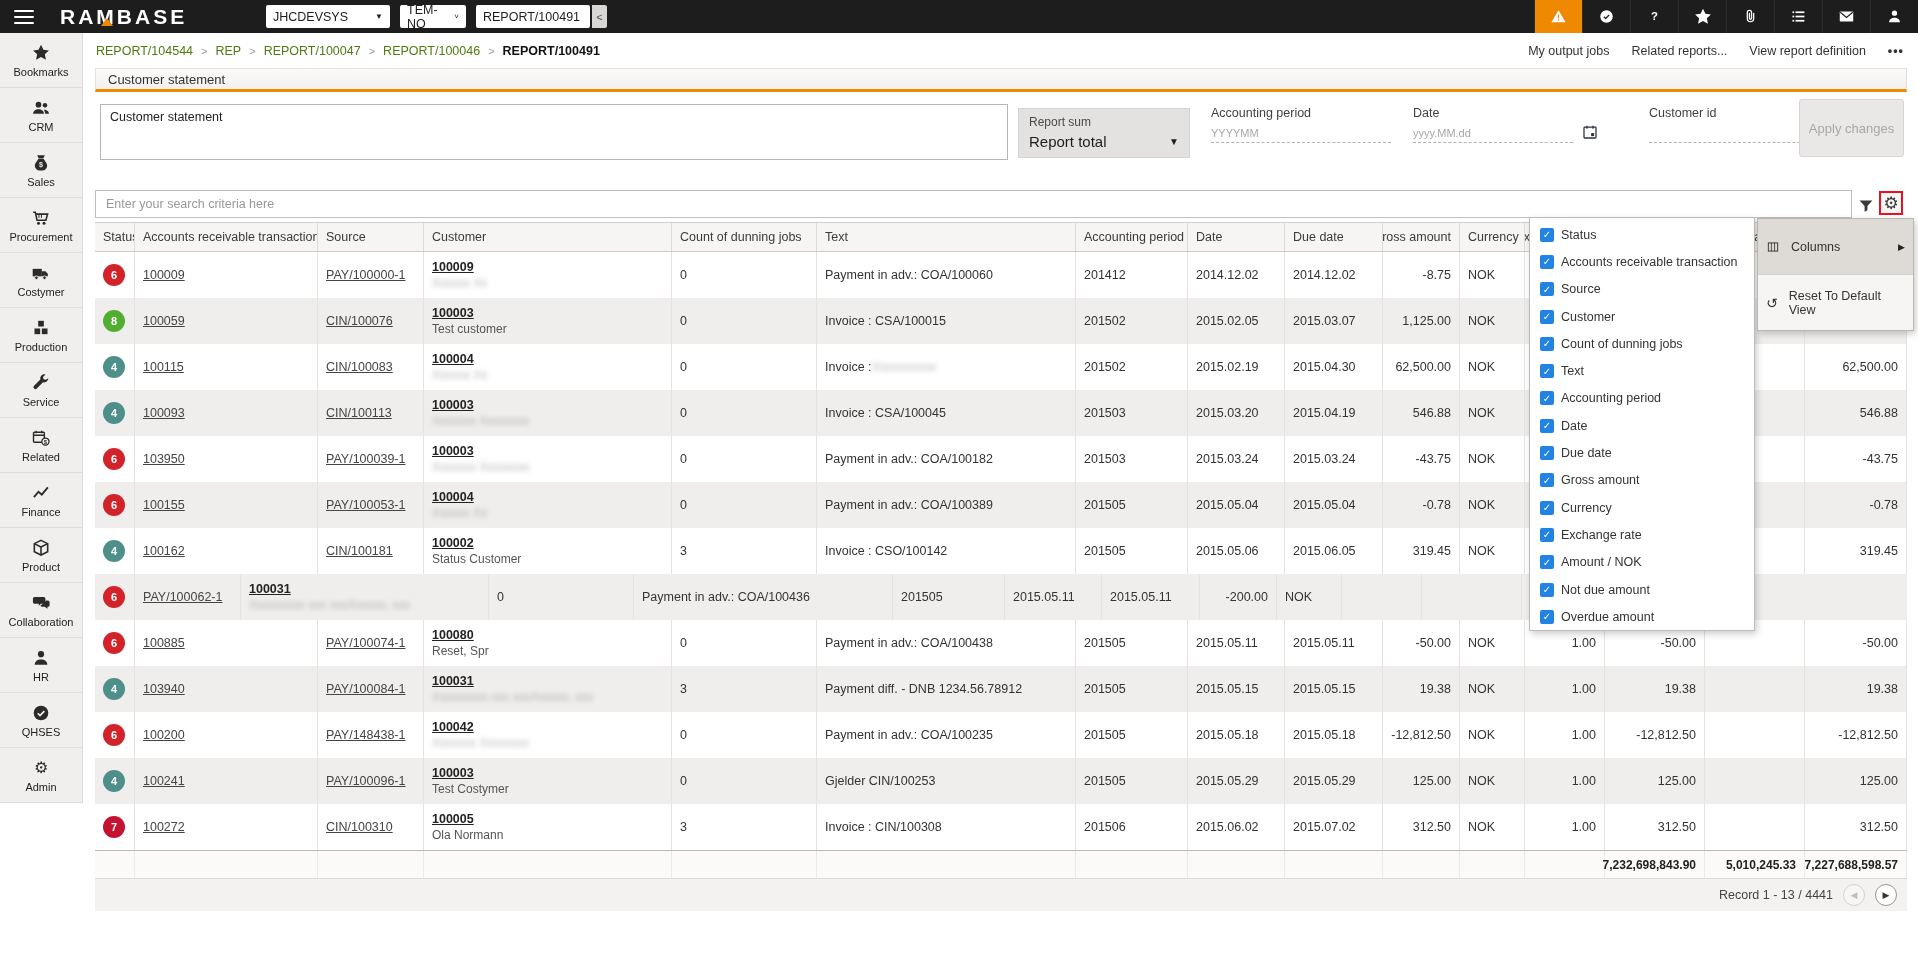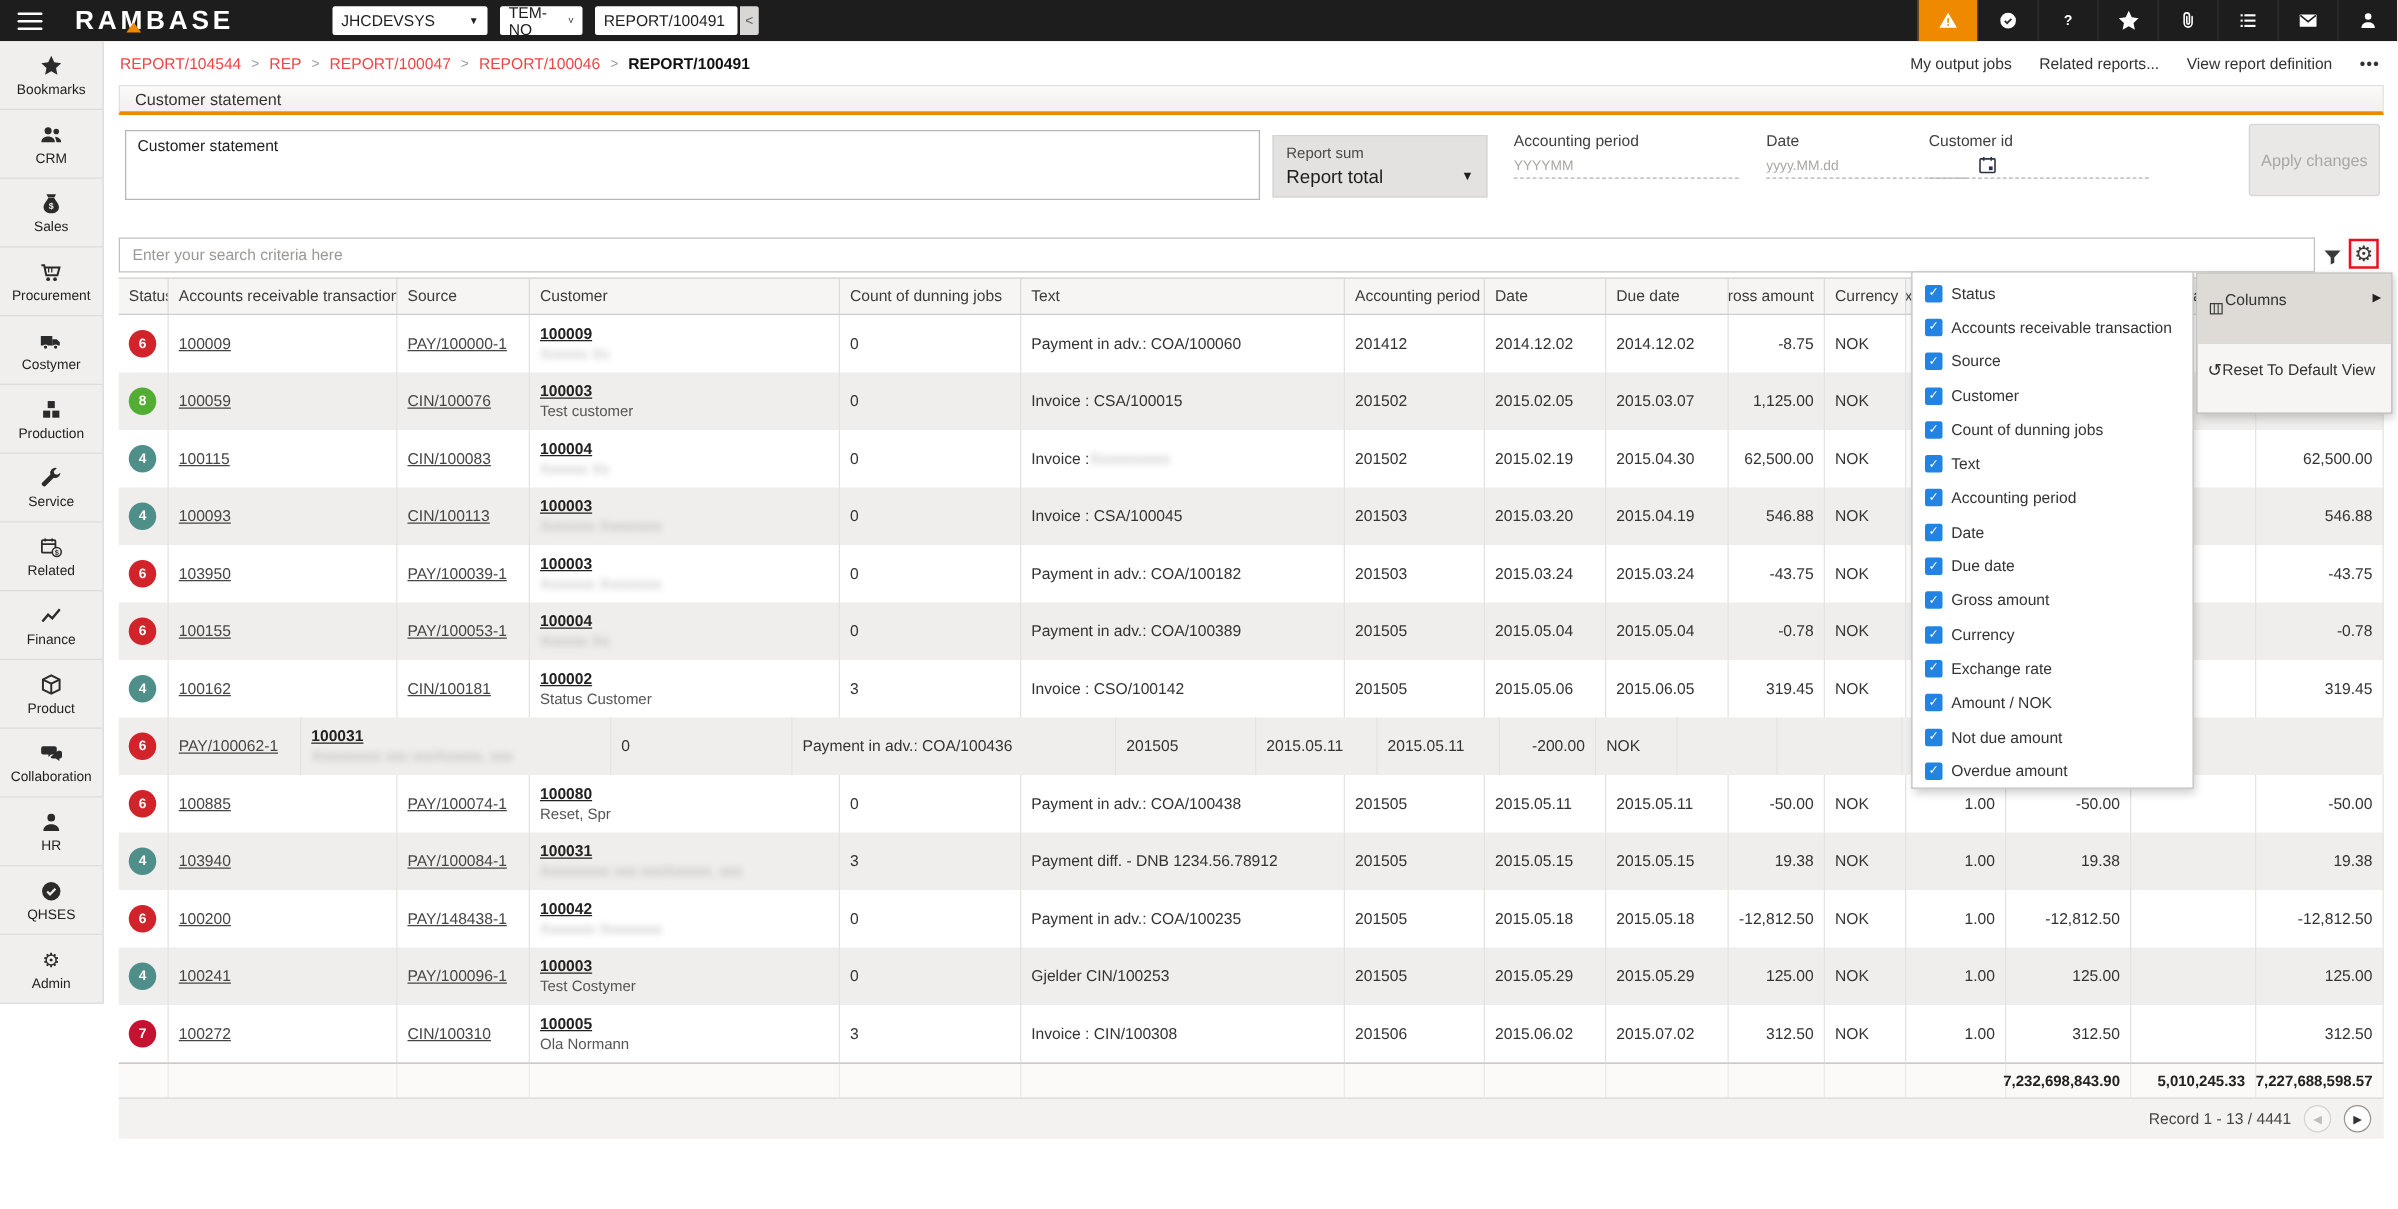--- a/index.html
+++ b/index.html
@@ -16,21 +16,21 @@
   .tsel .car{font-size:8px;color:#1d1d1d;margin-left:8px;}
   .tinp{height:23px;border:none;border-radius:2px;padding:0 7px;font-size:12.5px;margin-left:10px;font-family:inherit;color:#1d1d1d;}
   .tback{height:23px;width:15px;background:#d9d7d5;color:#555;border-radius:0 2px 2px 0;display:flex;align-items:center;justify-content:center;font-size:11px;margin-left:2px;cursor:pointer;}
   .topicons{position:absolute;right:0;top:0;height:33px;display:flex;color:#fff;}
   .tbtn{width:47px;height:33px;display:flex;align-items:center;justify-content:center;border-left:1px solid #2e2e2e;cursor:pointer;}
   .tbtn.accent{background:#ef8a00;}
   .icn{display:inline-flex;align-items:center;justify-content:center;}
   
   .crumbbar{position:absolute;left:82px;top:33px;right:0;height:35px;background:#fff;display:flex;align-items:center;}
   .crumbs{margin-left:14px;display:flex;align-items:center;gap:8px;}
-  .crumb{color:#ef4444;cursor:pointer;}
+  .crumb{color:#4d7c0f;cursor:pointer;}
   .crumb.cur{font-weight:bold;color:#111;cursor:default;}
   .csep{color:#999;font-size:11px;}
   .topactions{position:absolute;right:14px;display:flex;align-items:center;gap:22px;}
   .alink{color:#333;cursor:pointer;}
   .alink.dots{font-weight:bold;letter-spacing:1px;}
   
   .sidebar{position:absolute;left:0;top:33px;width:82px;background:#f1efed;border-right:1px solid #dbd9d7;}
   .side-item{height:54px;border-bottom:1px solid #dedcda;display:flex;flex-direction:column;align-items:center;justify-content:center;gap:3px;color:#2b2b2b;cursor:pointer;}
   .side-item .lbl{font-size:11px;color:#222;}
   
@@ -47,21 +47,21 @@
   .rsum .car{position:absolute;right:10px;bottom:10px;font-size:10px;color:#1d1d1d;}
   .field{position:absolute;top:106px;}
   .field .fl{font-size:12.5px;color:#3f3f3f;margin-bottom:4px;}
   .field input{width:100%;border:none;border-bottom:1px dashed #b3b1af;background:transparent;font-family:Liberation Sans, sans-serif;
                font-size:11px;color:#333;padding:3px 0;box-sizing:border-box;outline:none;}
   .field input::placeholder{color:#a9a7a5;}
   .f-acct{left:1211px;width:180px;}
   .f-date{left:1413px;width:188px;}
   .f-date input{width:160px;}
   .f-date .cal{position:absolute;right:2px;bottom:2px;color:#2c3242;cursor:pointer;}
-  .f-cust{left:1543px;width:176px;}
+  .f-cust{left:1649px;width:176px;}
   .applybtn{position:absolute;left:1799px;top:99px;width:105px;height:58px;background:#eae8e6;border:1px solid #d7d5d3;
             border-radius:3px;color:#a9a7a5;font-size:13px;font-family:inherit;}
   
   .search{position:absolute;left:95px;top:190px;width:1757px;height:28px;border:1px solid #c2c0be;box-sizing:border-box;
           font-family:inherit;font-size:12.5px;padding:0 10px;color:#333;outline:none;}
   .search::placeholder{color:#9b9997;}
   .funnel{position:absolute;left:1857px;top:197px;color:#3a3a3a;cursor:pointer;}
   .gearbox{position:absolute;left:1879px;top:191px;width:24px;height:24px;border:2px solid #e81123;box-sizing:border-box;
            display:flex;align-items:center;justify-content:center;z-index:60;cursor:pointer;background:#f7f6f4;}
   .gearbox .g{font-size:17px;color:#3a3a3a;line-height:1;}
@@ -90,21 +90,21 @@
   .pgbtn.prev{border:1px solid #d5d3d1;color:#c0beba;background:#f7f6f4;}
   .pgbtn.next{border:1px solid #97958f;color:#333;background:#fff;}
   
   .colpanel{position:absolute;left:1529px;top:217px;width:226px;height:414px;background:#fff;border:1px solid #bfbdbb;
             box-shadow:2px 3px 7px rgba(0,0,0,.2);z-index:40;box-sizing:border-box;padding-top:3px;}
   .citem{height:27.3px;display:flex;align-items:center;gap:7px;padding-left:10px;cursor:pointer;}
   .cb{width:14px;height:14px;background:#2383e2;border-radius:2px;color:#fff;font-size:10px;display:flex;align-items:center;justify-content:center;}
   .citem .cl{color:#333;}
   .submenu{position:absolute;left:1757px;top:218px;width:157px;background:#f6f5f3;border:1px solid #b8b6b4;
            box-shadow:2px 3px 7px rgba(0,0,0,.2);z-index:41;box-sizing:border-box;}
-  .mitem{height:27px;display:flex;gap:0;padding:14px 8px;color:#333;cursor:pointer;}
+  .mitem{height:27px;display:flex;align-items:center;gap:11px;padding:14px 8px;color:#333;cursor:pointer;}
   .mitem.hl{background:#dedbd7;}
   .mitem + .mitem{border-top:1px solid #d2d0ce;}
   .mitem .arr{margin-left:auto;font-size:9px;color:#222;}
   .mitem .ric{font-size:14px;color:#333;line-height:1;}
 </style>
 </head>
 <body>
 
 <div id="app">
 

